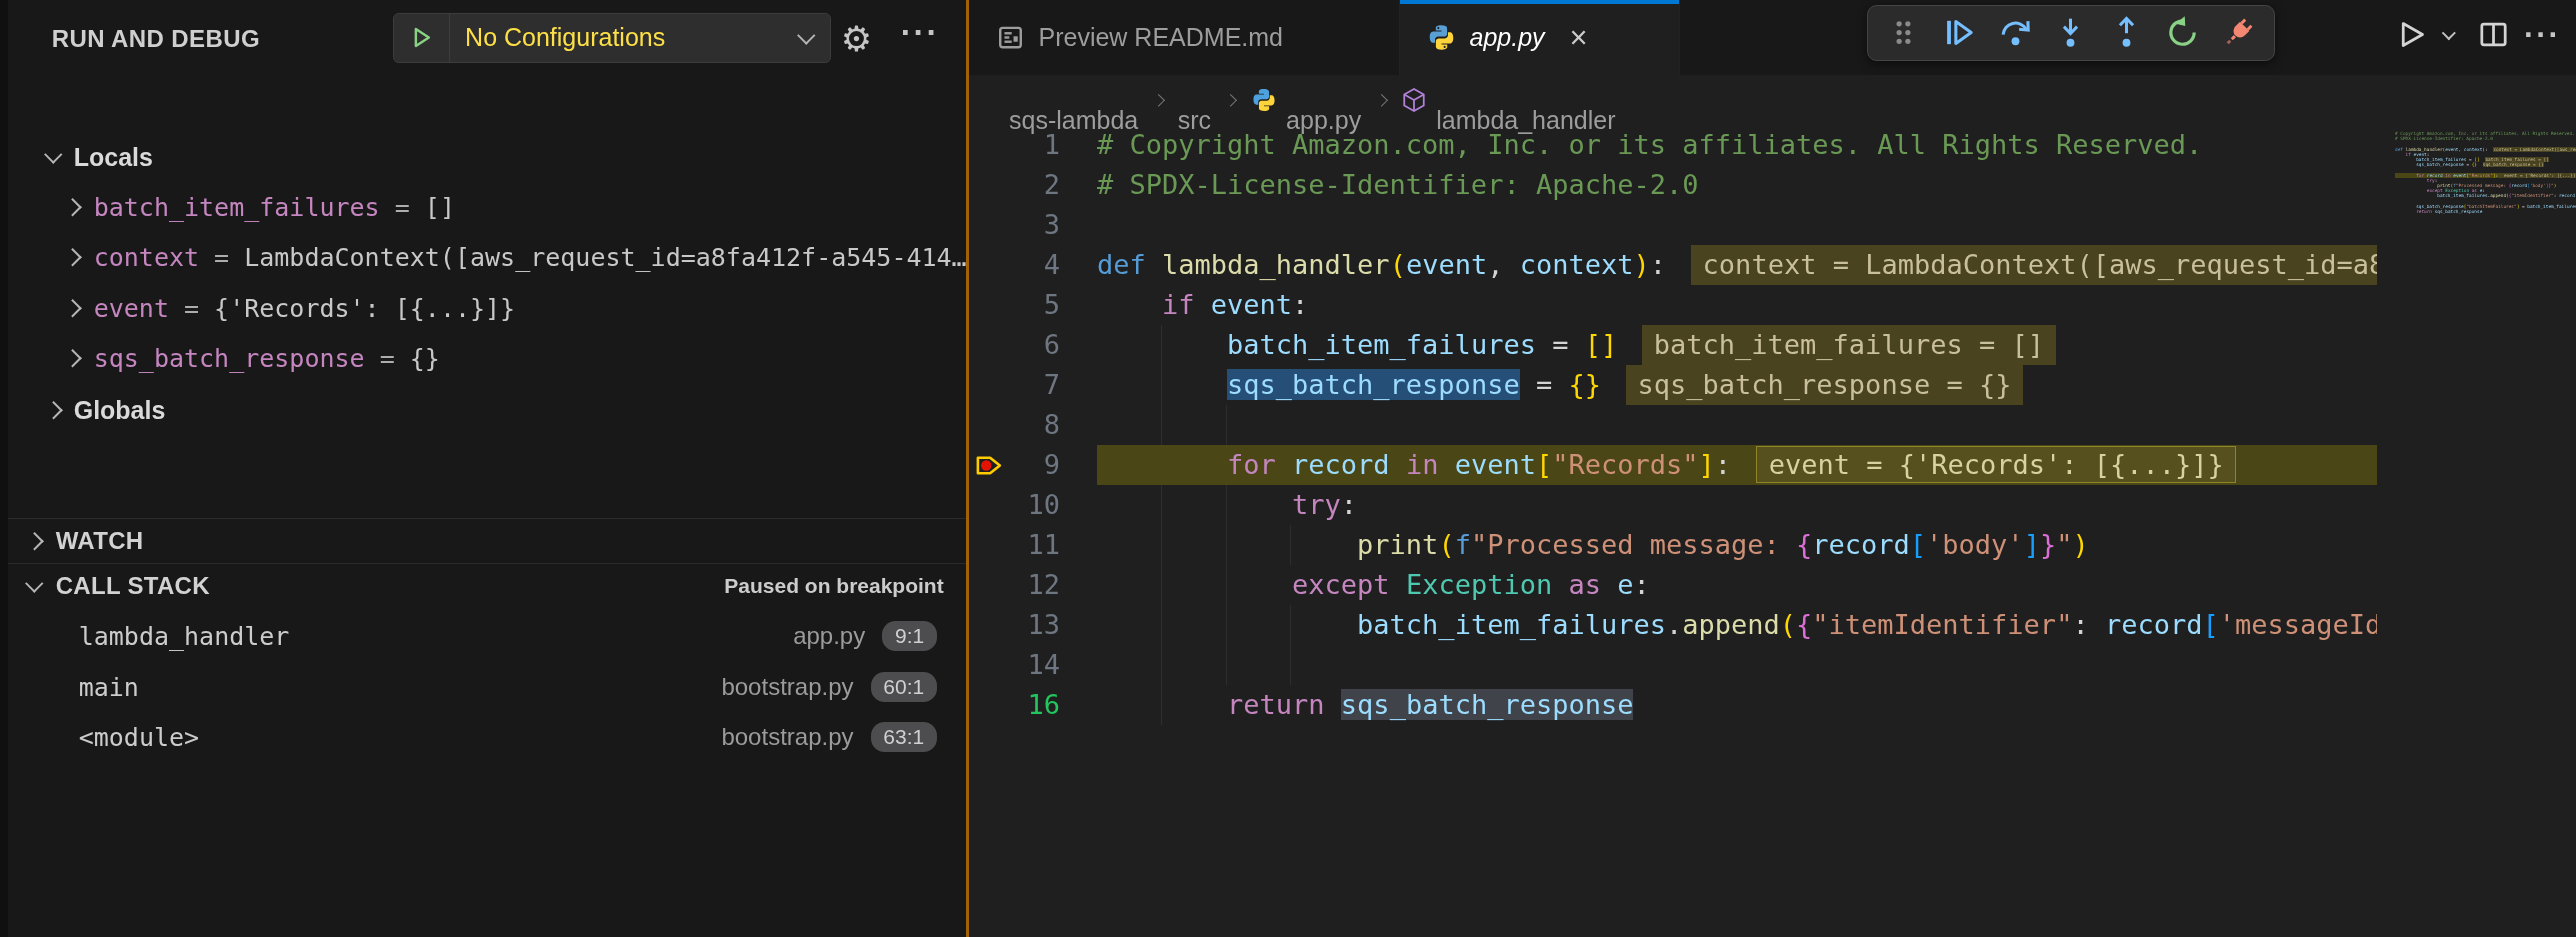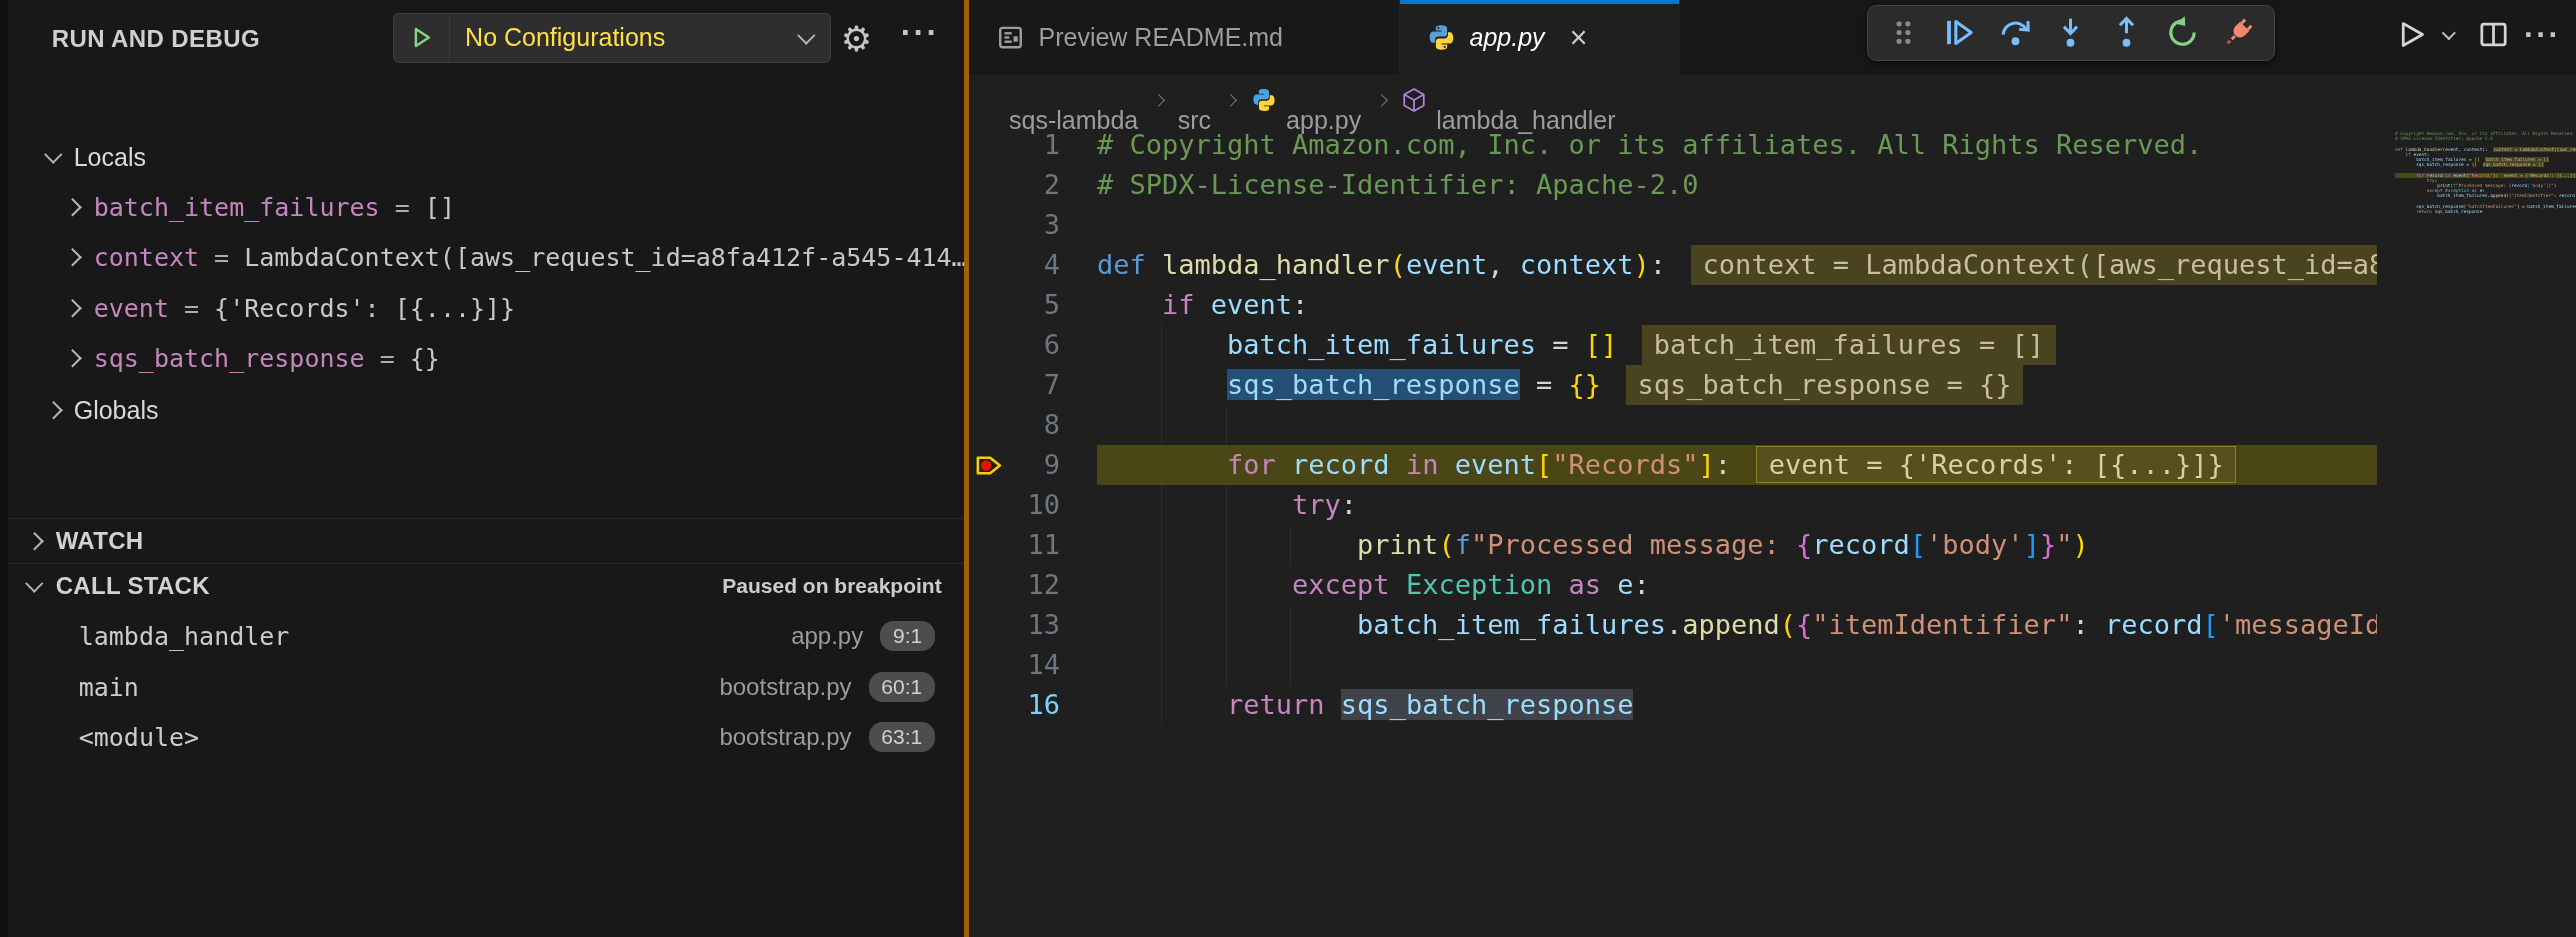--- a/index.html
+++ b/index.html
@@ -8,36 +8,36 @@
     position:relative; width:2576px; height:938px; overflow:hidden;
     background:#1f1f1f; font-family:"Liberation Sans","DejaVu Sans",sans-serif;
     color:#cccccc;
   }
   .mono { font-family:"DejaVu Sans Mono",monospace; }
 
   
   #left-edge { position:absolute; left:0; top:0; width:7.7px; height:938px; background:#101010; }
 
   
-  #sidebar { position:absolute; left:7.7px; top:0; width:962px; height:938px; background:#181818; border-right:6px solid #a16207; }
+  #sidebar { position:absolute; left:7.7px; top:0; width:962px; height:938px; background:#181818; border-right:4px solid #a16207; }
   #sb-header { position:absolute; top:0; left:0; right:0; height:81px; }
   .sb-title { position:absolute; left:44px; top:25px; font-size:24px; font-weight:700; color:#cfcfcf; letter-spacing:0.4px; }
   .cfg-dd { position:absolute; left:385px; top:12.5px; width:438px; height:50px; background:#2e2e2e; border:1px solid #3d3d3d; border-radius:5.8px; display:flex; align-items:center; cursor:pointer; }
   .play-seg { width:56px; height:100%; display:flex; align-items:center; justify-content:center; border-right:1px solid #3d3d3d; }
   .cfg-label { flex:1; padding-left:15.4px; font-size:25px; color:#fde047; white-space:nowrap; overflow:hidden; }
   .cfg-chev { margin-right:17.3px; }
   .chev { display:inline-block; width:12.5px; height:12.5px; border-right:2.5px solid #b6b6b6; border-bottom:2.5px solid #b6b6b6; }
   .chev.down { transform:rotate(45deg); margin-top:-4.8px; }
   .chev.right { transform:rotate(-45deg); }
   .gear { position:absolute; left:833px; top:19px; font-size:35px; color:#c5c5c5; cursor:pointer; font-family:"DejaVu Sans",sans-serif; }
   .dots { position:absolute; left:893px; top:13.5px; font-size:33px; font-weight:700; color:#c5c5c5; letter-spacing:1.9px; cursor:pointer; }
 
   .sec-row { position:absolute; left:0; right:0; height:44px; display:flex; align-items:center; }
   .sec-title { font-size:24px; font-weight:700; color:#d2d2d2; letter-spacing:0.3px; }
-  .scope-label { font-size:25px; font-weight:400; color:#dadada; }
+  .scope-label { font-size:25px; font-weight:700; color:#dadada; }
   .sec-div { position:absolute; left:0; right:0; height:0; border-top:1px solid #2b2b2b; }
   .twisty { position:absolute; }
   .cs-status { position:absolute; right:22px; font-size:21px; font-weight:700; color:#cccccc; }
 
   .var-row { position:absolute; left:0; right:0; height:44px; line-height:44px; font-size:25px; white-space:nowrap; overflow:hidden; cursor:pointer; }
   .var-tw { position:absolute; left:58px; top:15.4px; }
   .var-text { position:absolute; left:86px; right:0; overflow:hidden; white-space:nowrap; }
   .var-name { color:#c586c0; }
   .var-eq { color:#adadad; }
   .var-val { color:#c8c8c8; }
@@ -69,21 +69,21 @@
 
   #breadcrumb { position:absolute; left:0; top:75px; right:0; height:50px; background:#1f1f1f; display:flex; align-items:center; padding-left:40px; font-size:25px; color:#9d9d9d; }
   .crumb { cursor:pointer; white-space:nowrap;margin-top:41px; }
   .crumb-sep { display:inline-block; width:8.7px; height:8.7px; border-right:1.9px solid #7a7a7a; border-bottom:1.9px solid #7a7a7a; transform:rotate(-45deg); margin:0 15.4px; }
   .crumb-ico { display:flex; margin-right:9.6px; }
 
   #code-wrap { position:absolute; left:0; top:125px; width:1408px; overflow:hidden; }
   .code-line { display:flex; height:40px; font-family:"DejaVu Sans Mono",monospace; font-size:27px; line-height:40px; }
   .gutter { flex:0 0 128px; position:relative; text-align:right; padding-right:37px; user-select:none; }
   .lnum { color:#6e7681; }
-  .lnum.active { color:#7dd3fc;text-align:center; }
+  .lnum.active { color:#22c55e;text-align:center; }
   .bp-icon { position:absolute; left:3.9px; top:4.8px; }
   .line-content { flex:1; position:relative; white-space:pre; overflow:hidden; }
   .code-line.current .line-content { background:#4a4616; }
   .guide { position:absolute; top:0; bottom:0; width:1px; background:#2e2e2e; }
   .hint { display:inline-block; margin-left:25px; padding:0 11.6px; background:#4a431f; color:#c9bf9e; }
   .hint-current { background:#55501d; border:1px solid #8f8626; color:#d8d1a0; line-height:35px; }
 
   .tok-plain { color:#d4d4d4; }
   .tok-comment { color:#6a9955; }
   .tok-kw { color:#569cd6; }

